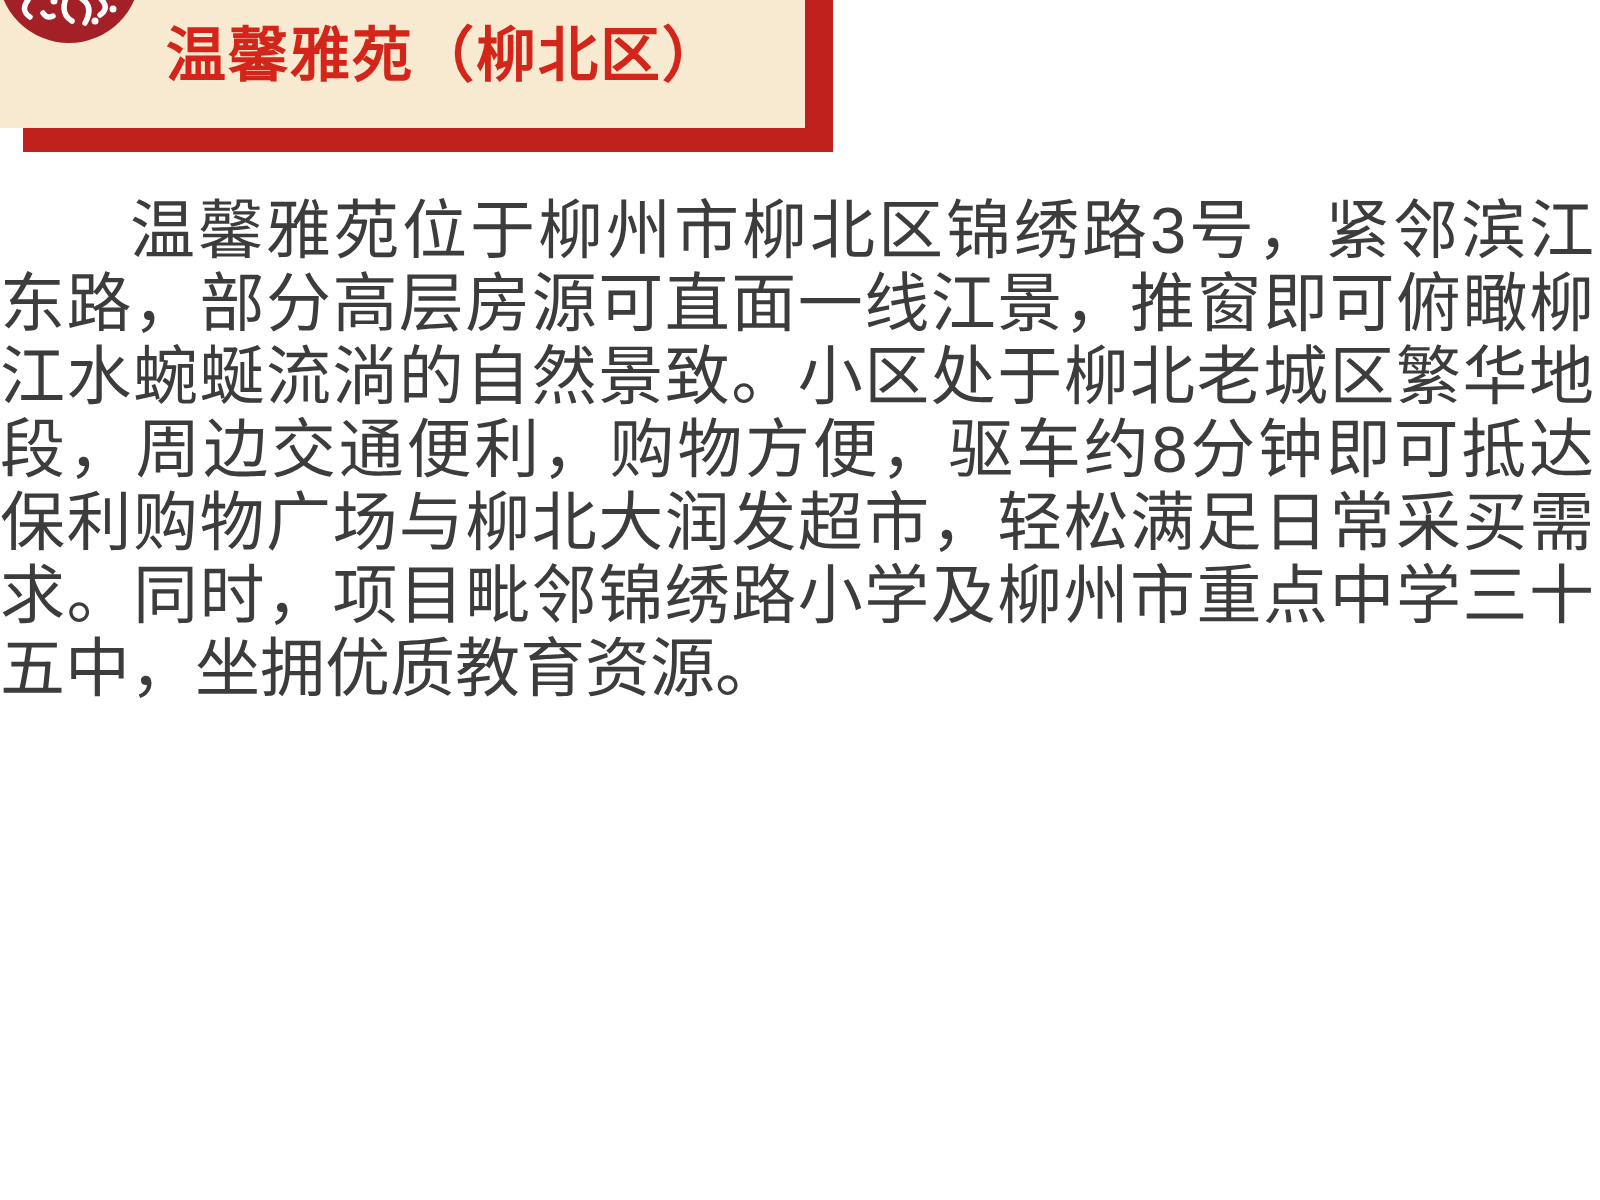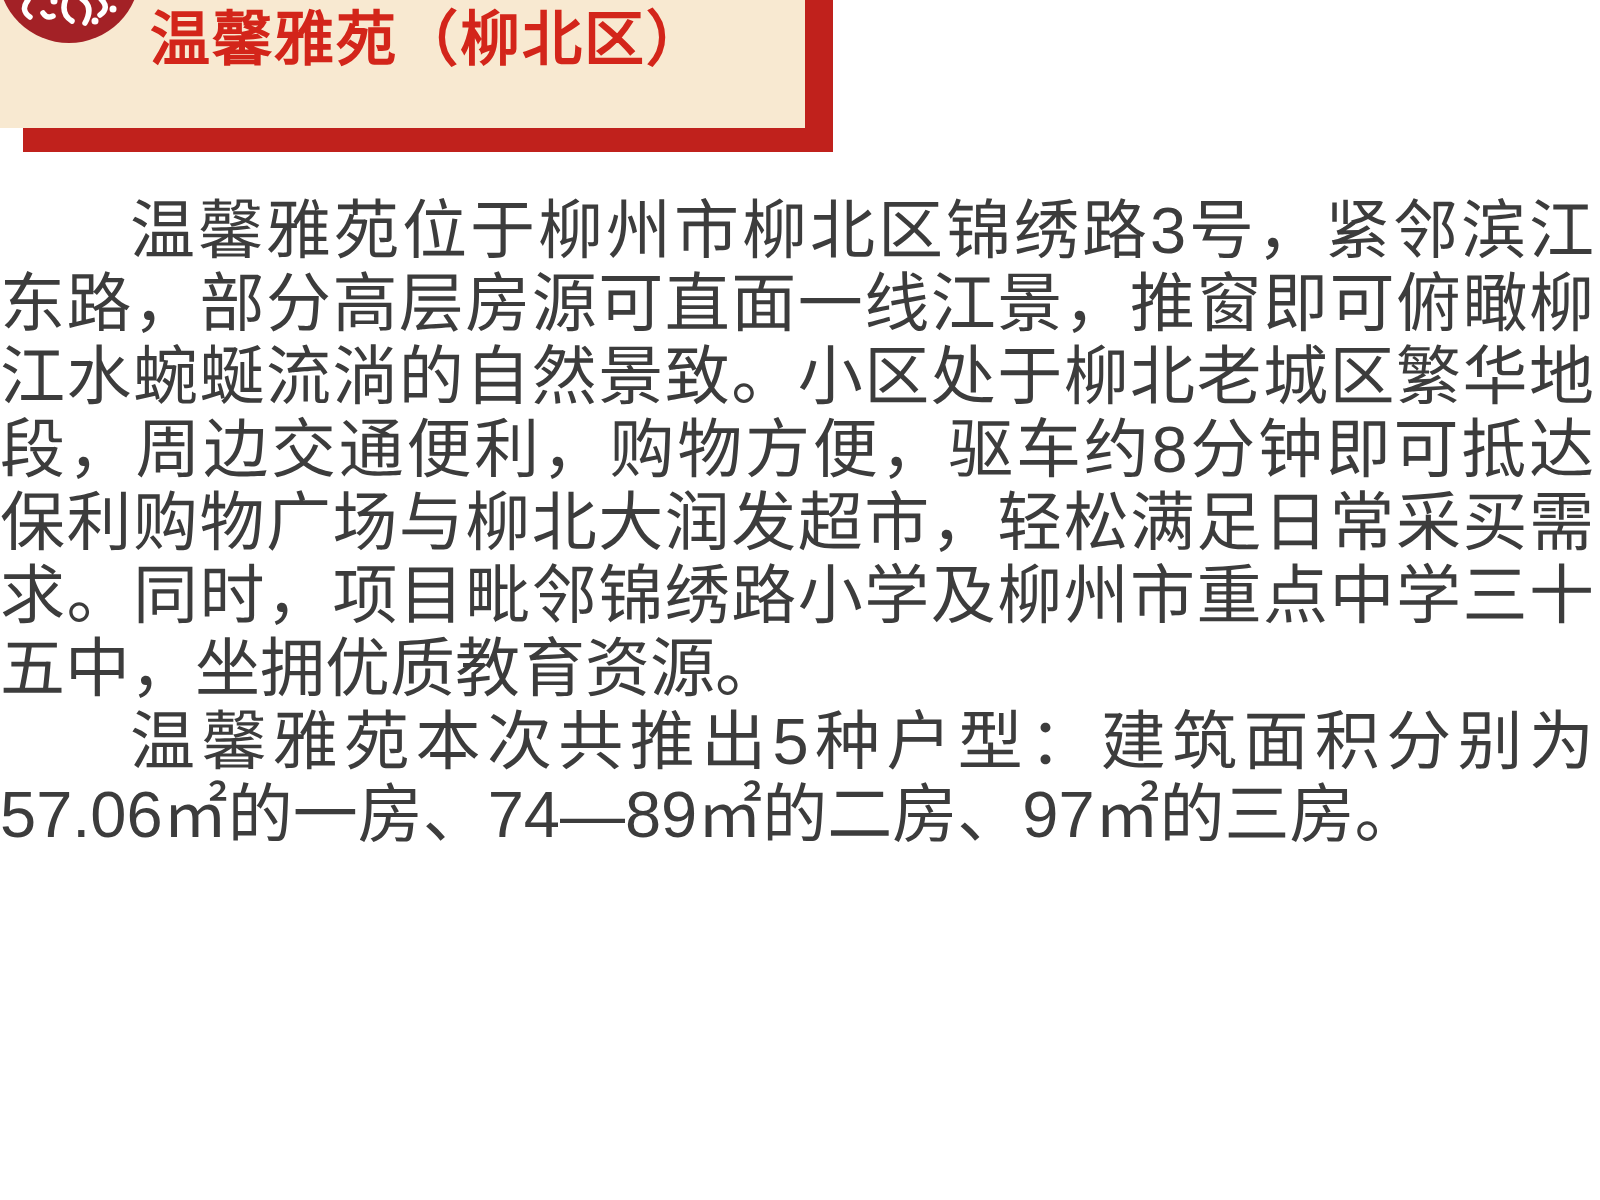--- a/index.html
+++ b/index.html
@@ -11,21 +11,21 @@
   .header{position:absolute;left:0;top:0;width:900px;height:170px;}
   .header-shadow{
     position:absolute;left:23px;top:0;width:810px;height:152px;
     background:var(--band-red,#c0211c);
   }
   .header-panel{
     position:absolute;left:0;top:0;width:805px;height:128px;
     background:var(--panel-cream,#f8e9d1);
   }
   .title{
-    position:absolute;left:150px;top:8px;margin:0;
+    position:absolute;left:150px;top:8px;margin:16px;
     font-size:60px;line-height:1.05;font-weight:bold;letter-spacing:2px;
     color:var(--title-red,#d3251a);white-space:nowrap;
   }
   .seal{position:absolute;left:-2px;top:-99px;width:142px;height:142px;}
   
   .article{
     position:absolute;left:0;top:194px;width:1594px;
     color:var(--body-text,#3c3c3c);
     font-size:65px;line-height:73px;text-align:justify;
     text-justify:inter-ideograph;
@@ -56,16 +56,15 @@
           <circle cx="56" cy="100" r="3.5"></circle>
           <circle cx="97" cy="120" r="3.5"></circle>
           <circle cx="115" cy="108" r="3.5"></circle>
         </g>
       </svg>
     </span>
   </header>
 
   <main class="article">
     <p>温馨雅苑位于柳州市柳北区锦绣路3号，紧邻滨江东路，部分高层房源可直面一线江景，推窗即可俯瞰柳江水蜿蜒流淌的自然景致。小区处于柳北老城区繁华地段，周边交通便利，购物方便，驱车约8分钟即可抵达保利购物广场与柳北大润发超市，轻松满足日常采买需求。同时，项目毗邻锦绣路小学及柳州市重点中学三十五中，坐拥优质教育资源。</p>
-    <p>温馨雅苑本次共推出5种户型：建筑面积分别为57.06㎡的一房、74—89㎡的二房、97㎡的三房。</p>
   </main>
 
 </div>
 
 </body></html>

